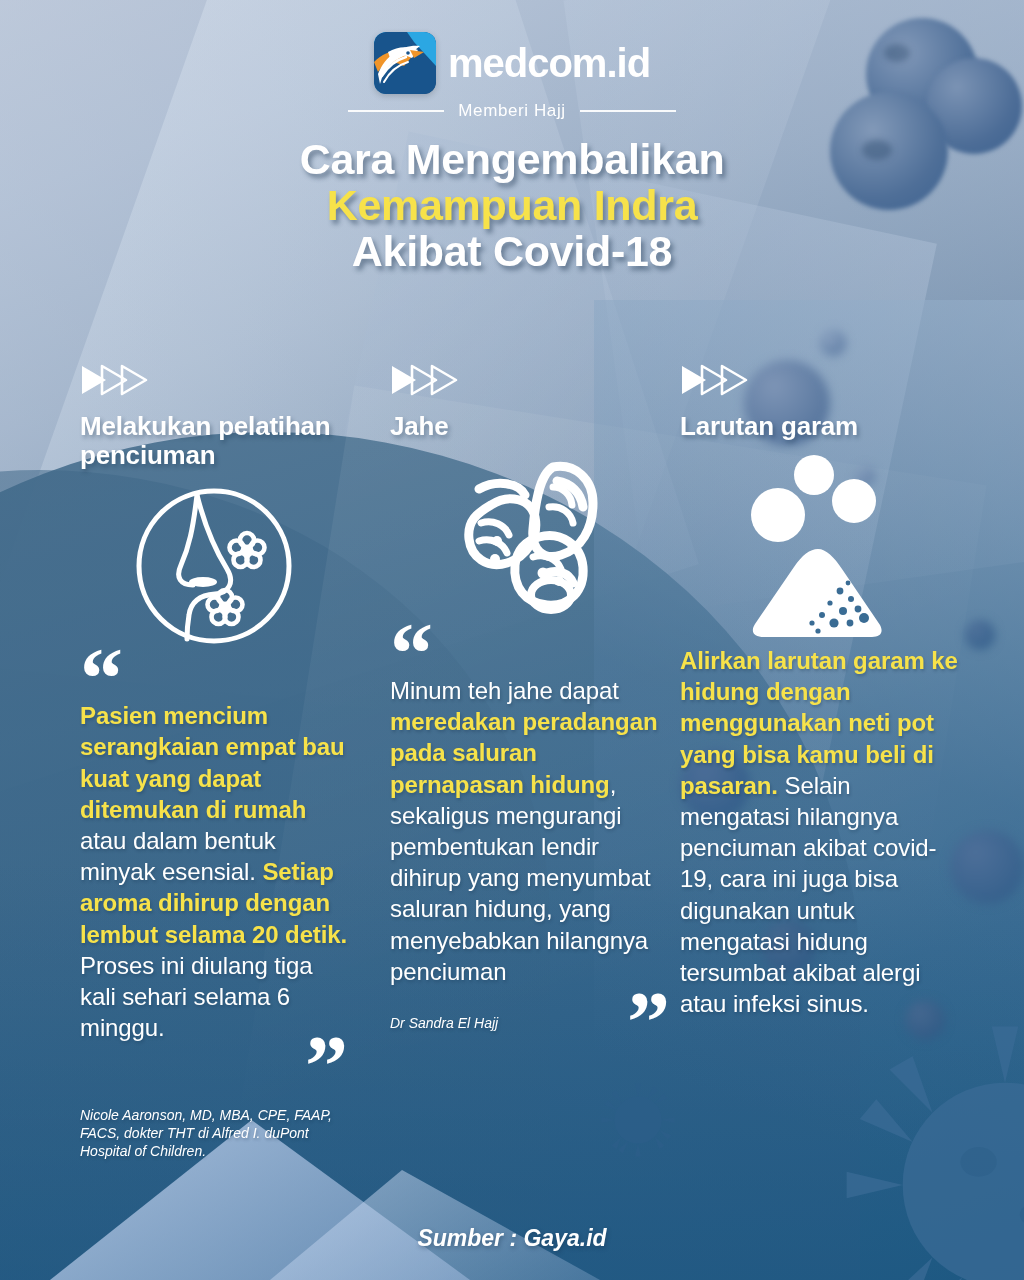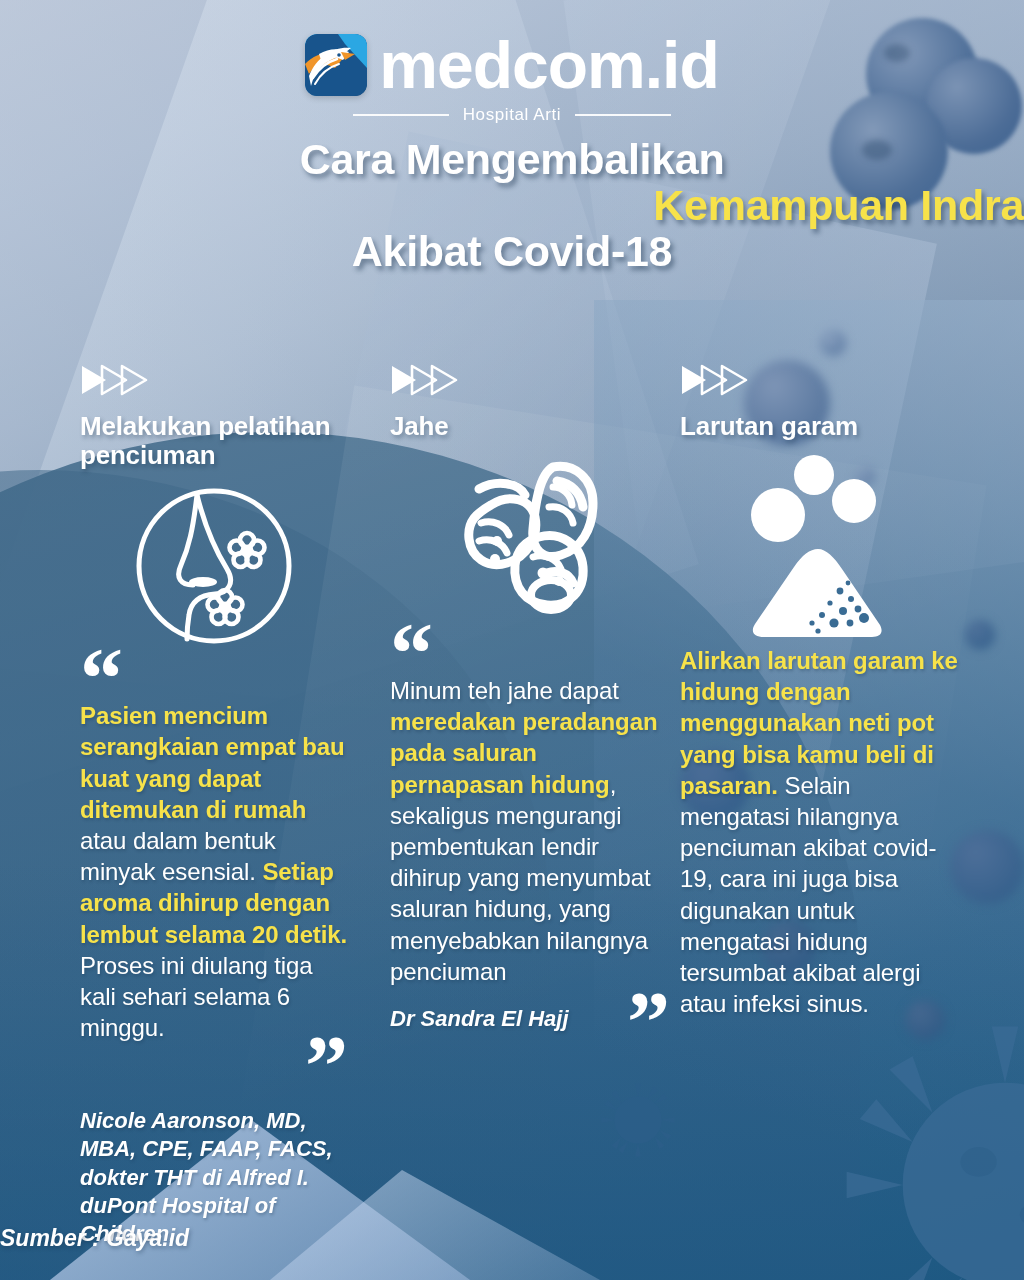--- a/index.html
+++ b/index.html
@@ -91,39 +91,39 @@
   }
   .logo-main{display:flex;align-items:center;gap:12px;}
   .logo-mark{
     width:62px;height:62px;border-radius:12px;
     background:linear-gradient(150deg,#2aa3e0 0%,#1f7dbe 38%,#14416e 100%);
     position:relative;overflow:hidden;flex:none;
     box-shadow:0 2px 6px rgba(0,0,0,.18);
   }
   .logo-mark svg{position:absolute;inset:0;}
   .logo-word{
-    color:#fff;font-size:66px;font-weight:bold;letter-spacing:-1px;line-height:1;
+    color:#fff;font-size:40px;font-weight:bold;letter-spacing:-1px;line-height:1;
   }
   .tagline-row{
     display:flex;align-items:center;gap:14px;margin-top:7px;
   }
   .tagline-rule{width:96px;height:2px;background:rgba(255,255,255,.92);}
   .tagline{
     color:#fff;font-size:17px;letter-spacing:.6px;
   }
 
   
   .title{
     position:absolute;left:0;right:0;top:136px;
     text-align:center;line-height:1.07;
     font-size:43px;font-weight:bold;letter-spacing:-.3px;
     text-shadow:3px 4px 5px rgba(20,45,72,.45);
   }
   .title .w{color:#ffffff;display:block;}
-  .title .y{color:#f7e24a;display:block;text-align:right;}
+  .title .y{color:#f7e24a;display:block;}
 
   
   .cols{
     position:absolute;left:0;top:360px;width:1024px;
   }
   .col{position:absolute;top:0;}
   .col-1{left:80px;width:268px;}
   .col-2{left:390px;width:280px;}
   .col-3{left:680px;width:280px;}
 
@@ -148,27 +148,27 @@
 
   .body-text{
     color:#ffffff;font-size:24px;line-height:1.30;font-weight:bold;
     letter-spacing:-.1px;
     text-shadow:1px 2px 3px rgba(20,45,72,.30);
   }
   .body-text .hi{color:#f7e24a;}
   .body-text .rg{font-weight:normal;}
 
   .attrib{
-    color:#ffffff;font-size:22px;line-height:1.28;
-    font-style:italic;font-weight:bold;
+    color:#ffffff;font-size:14px;line-height:1.28;
+    font-style:italic;font-weight:normal;
     text-shadow:1px 2px 3px rgba(20,45,72,.30);
   }
 
   .footer{
-    position:absolute;left:0;right:0;bottom:28px;
+    position:absolute;left:0;right:0;bottom:28px;text-align:center;
     color:#ffffff;font-size:23px;font-style:italic;font-weight:bold;
     text-shadow:1px 2px 4px rgba(20,45,72,.40);
   }
 </style>
 </head>
 <body>
 
 <div id="poster">
 
   <div class="bg-layer wedge-a"></div>
@@ -254,21 +254,21 @@
           <path d="M36 18 L50 20 L40 26 Z" fill="#f0952a"></path>
           <circle cx="34" cy="21" r="1.8" fill="#18548c"></circle>
           <path d="M8 44 C14 34 22 28 32 25" stroke="#ffffff" stroke-width="2.4" fill="none" stroke-linecap="round"></path>
           <path d="M10 50 C16 39 24 33 34 30" stroke="#ffffff" stroke-width="2" fill="none" stroke-linecap="round"></path>
         </svg>
       </div>
       <span class="logo-word">medcom.id</span>
     </div>
     <div class="tagline-row">
       <span class="tagline-rule"></span>
-      <span class="tagline">Hospital Arti</span>
+      <span class="tagline">Memberi Hajj</span>
       <span class="tagline-rule"></span>
     </div>
   </div>
 
   <div class="title">
     <span class="w">Cara Mengembalikan</span>
     <span class="y">Kemampuan Indra</span>
     <span class="w">Akibat Covid-18</span>
   </div>
 

